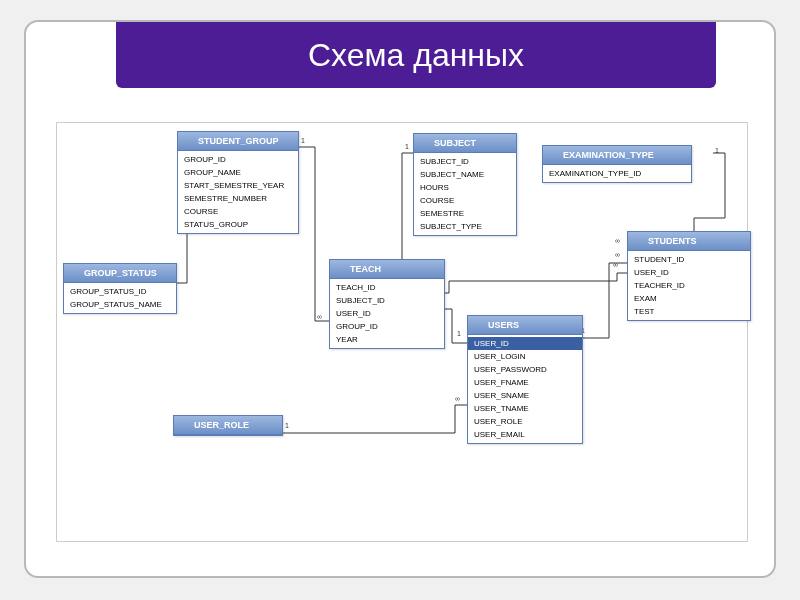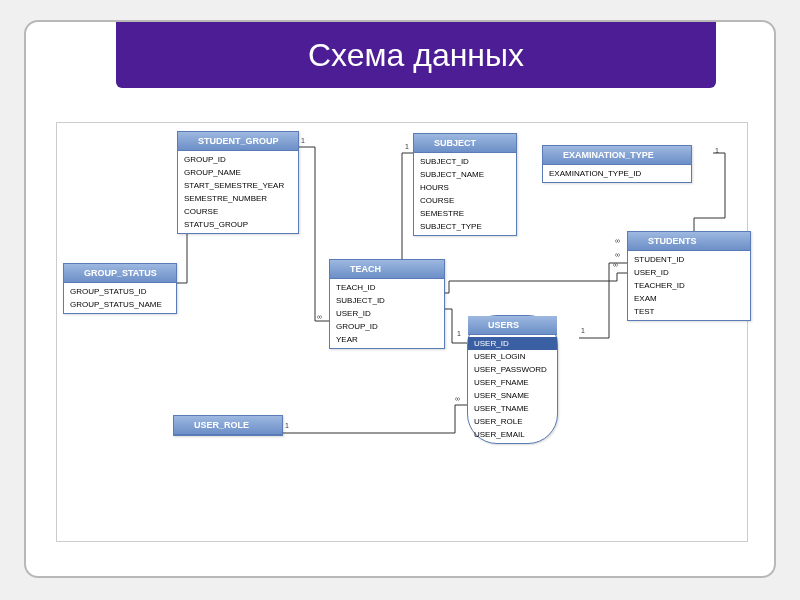--- a/index.html
+++ b/index.html
@@ -192,21 +192,21 @@
         <div class="table-box" style="left: 272px; top: 136px; width: 116px;">
           <div class="table-header">TEACH</div>
           <div class="table-body">
             <div class="table-row">TEACH_ID</div>
             <div class="table-row">SUBJECT_ID</div>
             <div class="table-row">USER_ID</div>
             <div class="table-row">GROUP_ID</div>
             <div class="table-row">YEAR</div>
           </div>
         </div>
-        <div class="table-box" style="left: 410px; top: 192px; width: 91px; border-radius: 30px;">
+        <div class="table-box" style="left: 410px; top: 192px; width: 116px;">
           <div class="table-header">USERS</div>
           <div class="table-body">
             <div class="table-row selected">USER_ID</div>
             <div class="table-row">USER_LOGIN</div>
             <div class="table-row">USER_PASSWORD</div>
             <div class="table-row">USER_FNAME</div>
             <div class="table-row">USER_SNAME</div>
             <div class="table-row">USER_TNAME</div>
             <div class="table-row">USER_ROLE</div>
             <div class="table-row">USER_EMAIL</div>

